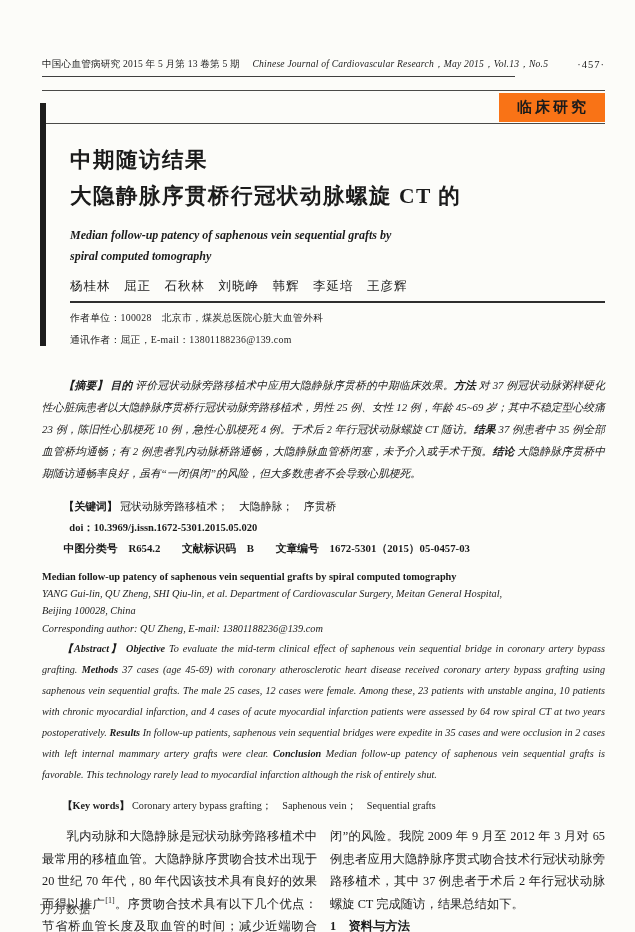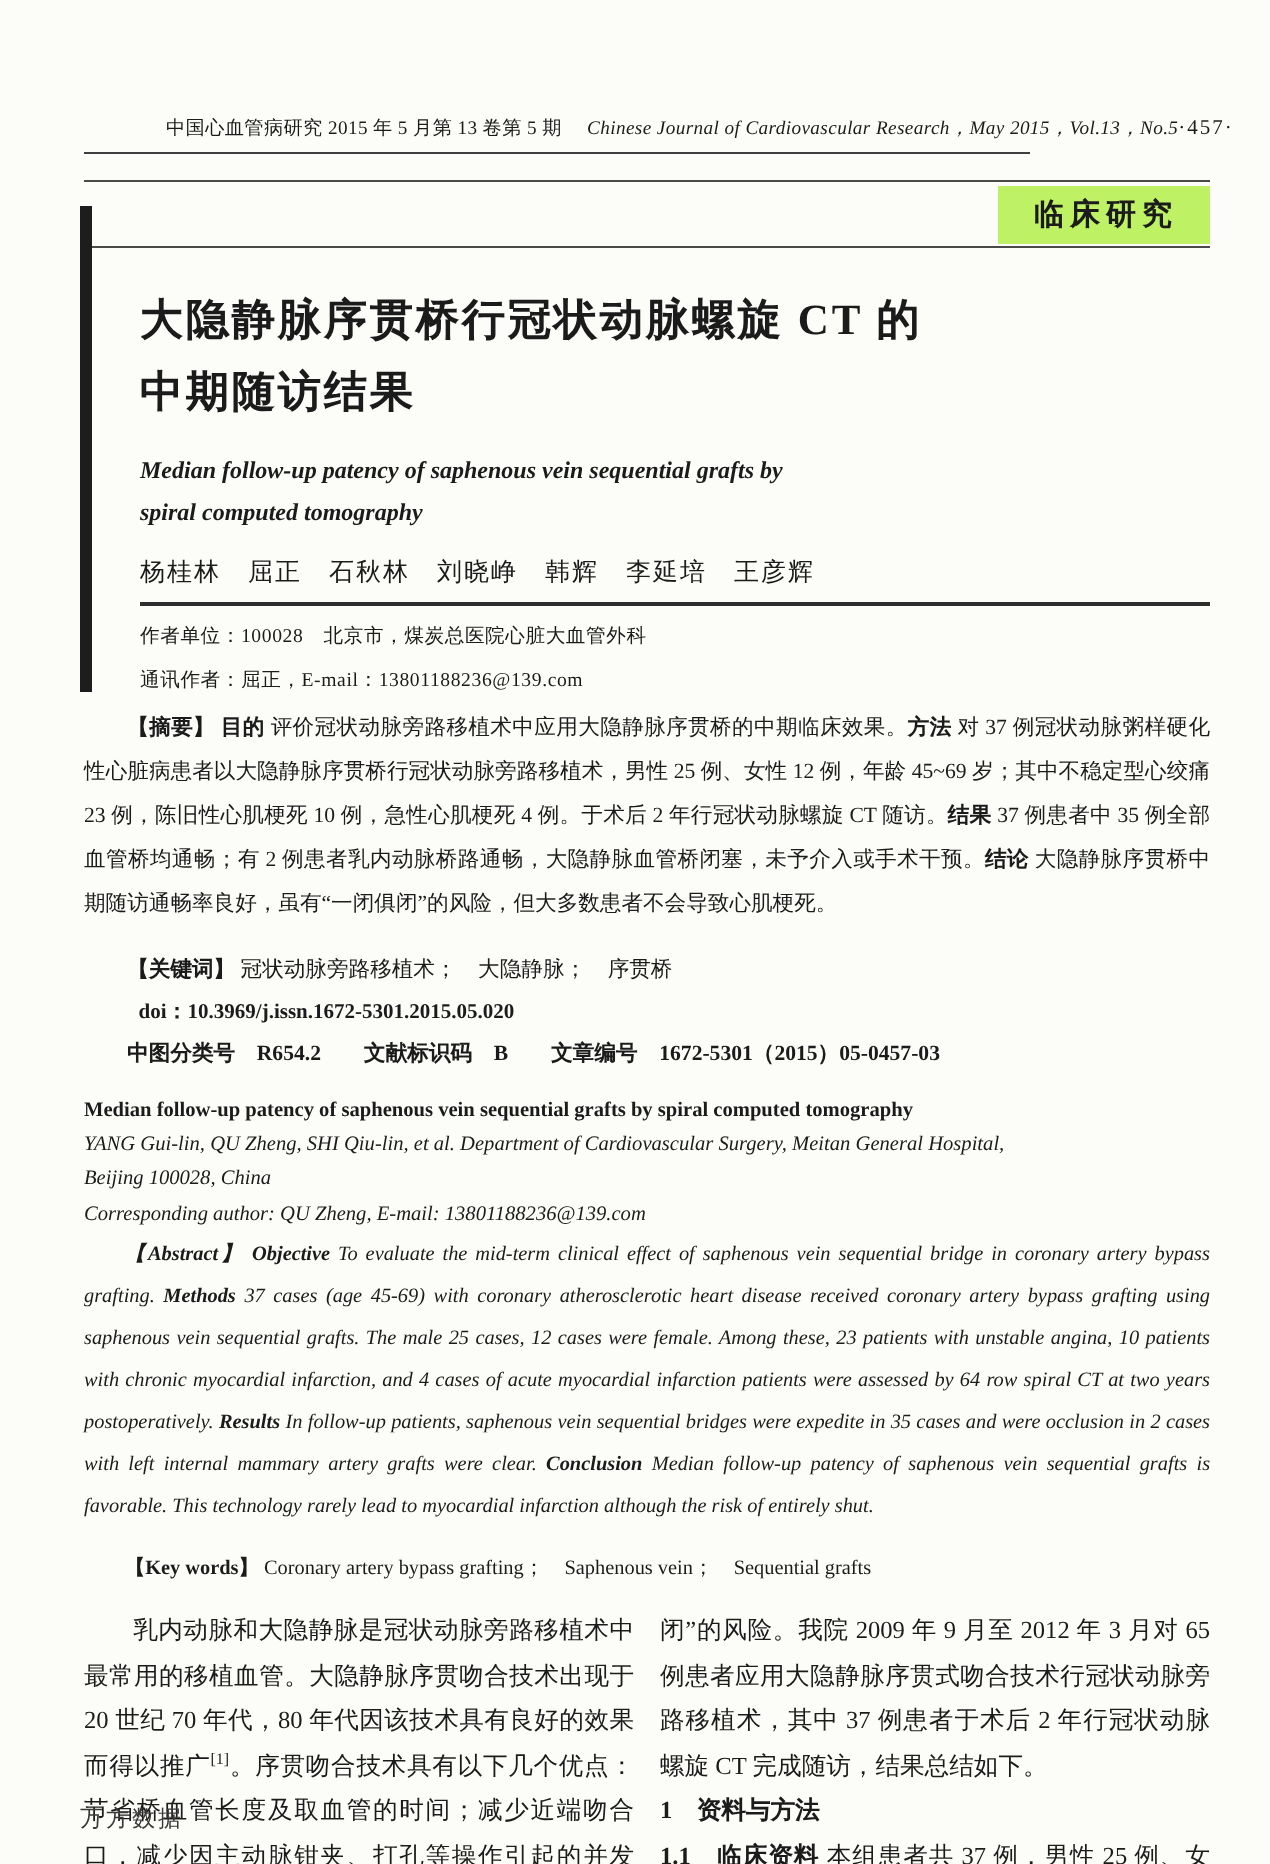--- a/index.html
+++ b/index.html
@@ -8,51 +8,51 @@
     width:635px;height:932px;
     margin:0 auto;
     background:#fcfcf9;
     color:#1b1b1b;
     font-family:"Liberation Serif","DejaVu Serif",serif;
     overflow:hidden;
     box-sizing:border-box;
     padding:58px 30px 0 42px;
   }
   
-  .hdr{display:flex;justify-content:space-between;align-items:center;font-size:9.6px;margin-left:41px;}
+  .hdr{display:flex;justify-content:space-between;align-items:center;font-size:9.6px;}
   .hdr-left{white-space:nowrap;letter-spacing:0.2px;}
   .hdr-cn{margin-right:10px;}
   .hdr-en{font-style:italic;}
   .hdr-page{font-size:10.5px;letter-spacing:1px;}
   .hdr-rule{border-top:1.6px solid #3f3f3f;margin-top:5px;width:473px;}
   
   .badge-band{
     margin-top:13px;
     border-top:1.4px solid #4a4a48;
     border-bottom:1.4px solid #4a4a48;
     height:32px;
     display:flex;justify-content:flex-end;align-items:center;
   }
   .badge{
-    background:#bef264;
+    background:#f97316;
     font-weight:bold;font-size:15px;letter-spacing:3px;
     padding:5px 16px 5px 18px;
     font-family:"Liberation Sans","DejaVu Sans",sans-serif;
   }
   
   .leftbar{position:absolute;left:40px;top:103px;width:6px;height:243px;background:#1d1d1d;}
   
   .titleblock{margin-left:28px;margin-top:18px;}
   .title-cn{font-size:21.5px;font-weight:700;line-height:36px;letter-spacing:1.5px;}
   .title-en{margin-top:11px;font-size:12px;font-weight:700;line-height:21px;font-style:italic;}
   .authors{margin-top:11px;font-size:12.5px;letter-spacing:1px;}
   .authors-rule{border-top:2px solid #2e2e2e;margin-top:6px;}
   .affil,.corr{font-size:9.8px;margin-top:9px;letter-spacing:0.3px;}
   
-  .abs-cn{margin-top:6px;font-size:10.8px;line-height:22px;text-align:justify;text-indent:2em;}
+  .abs-cn{margin-top:27px;font-size:10.8px;line-height:22px;text-align:justify;text-indent:2em;font-style:italic;}
   .kw-cn{font-size:10.8px;line-height:22px;text-indent:2em;}
   .doi{font-size:10.5px;font-weight:700;line-height:21px;text-indent:2.6em;}
   .clc{font-size:10.8px;font-weight:700;line-height:21px;text-indent:2em;}
   
   .en-title{margin-top:9px;font-size:10.3px;font-weight:700;line-height:17px;}
   .en-it{font-size:10.3px;font-style:italic;line-height:17.5px;}
   .abs-en{font-size:10.2px;line-height:21px;text-align:justify;text-indent:2em;margin-top:1px;font-style:italic;}
   .kw-en{font-size:10.2px;line-height:21px;text-indent:2em;}
   
   .columns{display:flex;gap:13px;margin-top:9px;}
@@ -84,22 +84,22 @@
     <div class="hdr-page">·457·</div>
   </div>
   <div class="hdr-rule"></div>
 
   <div class="badge-band">
     <div class="badge">临床研究</div>
   </div>
 
   <div class="titleblock">
     <div class="title-cn">
+      <div>中期随访结果</div>
       <div>大隐静脉序贯桥行冠状动脉螺旋 CT 的</div>
-      <div>中期随访结果</div>
     </div>
     <div class="title-en">
       <div>Median follow-up patency of saphenous vein sequential grafts by</div>
       <div>spiral computed tomography</div>
     </div>
     <div class="authors">杨桂林　屈正　石秋林　刘晓峥　韩辉　李延培　王彦辉</div>
     <div class="authors-rule"></div>
     <div class="affil">作者单位：100028　北京市，煤炭总医院心脏大血管外科</div>
     <div class="corr">通讯作者：屈正，E-mail：13801188236@139.com</div>
   </div>

